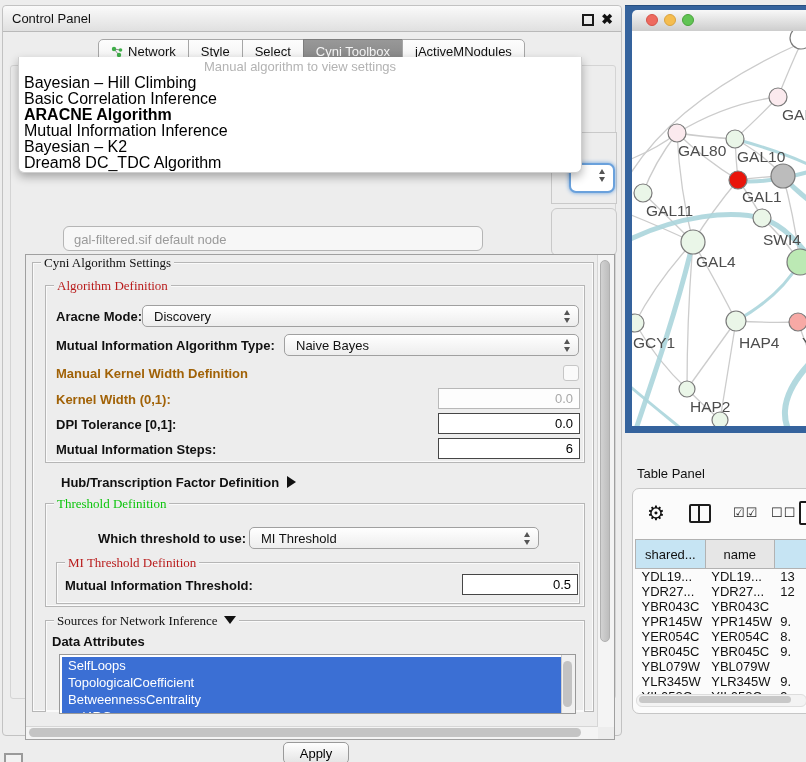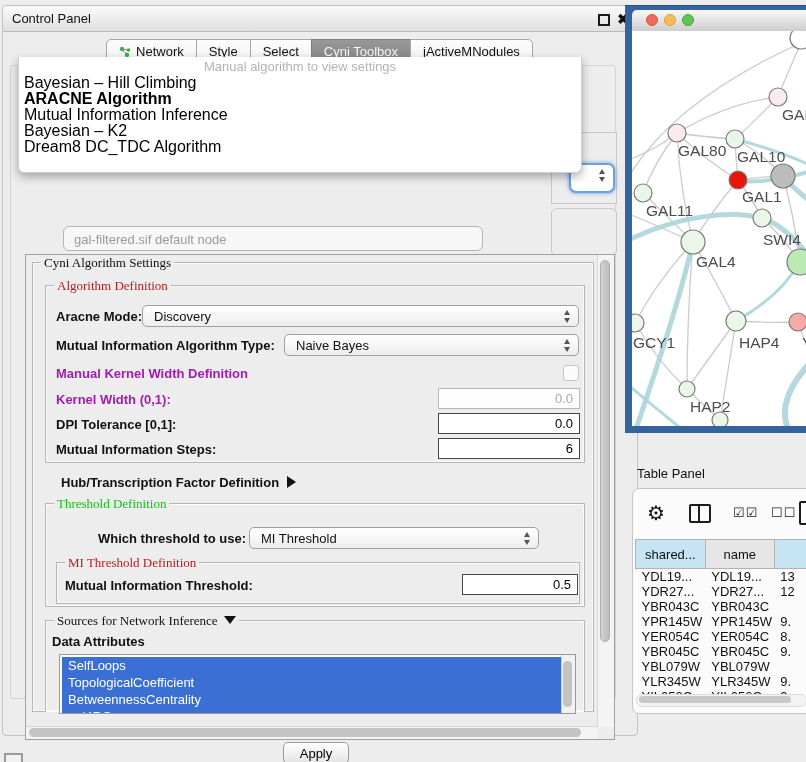--- a/index.html
+++ b/index.html
@@ -1,20 +1,20 @@
 <!DOCTYPE html>
 <html><head>
 <meta charset="utf-8">
 <style>
   html,body{margin:0;padding:0;background:#ededed;}
   .screen{position:relative;width:806px;height:762px;background:#ededed;overflow:hidden;
           font-family:"Liberation Sans",sans-serif;color:#111;font-size:13px;}
   
   .control-panel{position:absolute;left:2px;top:5px;width:618px;height:729px;
-      background:#ededed;border:1px solid #c2c2c2;border-radius:4px;padding-left:16px;}
+      background:#ededed;border:1px solid #c2c2c2;border-radius:4px;}
   .cp-titlebar{position:absolute;left:0;top:0;right:0;height:26px;line-height:26px;
       background:linear-gradient(#fafafa,#e0e0e0);border-bottom:1px solid #b9b9b9;
       border-radius:4px 4px 0 0;padding-left:9px;box-sizing:border-box;}
   .float-icon{position:absolute;right:27px;top:8px;width:8px;height:8px;border:2px solid #1a1a1a;display:inline-block;}
   .close-icon{position:absolute;right:8px;top:0;font-weight:bold;font-size:14px;}
   
   .tabrow{position:absolute;left:0;right:0;display:flex;justify-content:center;text-align:right;}
   .cp-tabs{top:33px;}
   .cp-bottom-tabs{top:702px;}
   .tab{padding:4px 12px 5px 12px;background:linear-gradient(#fdfdfd,#f0f0f0);
@@ -54,21 +54,21 @@
   .gtitle{position:absolute;top:-8px;left:8px;background:#ededed;padding:0 3px;font-size:13px;white-space:nowrap;font-family:Liberation Serif, serif;}
   .gtitle.blue{color:#b91c1c;}
   .gtitle.green{color:#0cc50c;}
   .g-outer{left:6px;top:7px;width:562px;height:450px;}
   .g-alg{left:12px;top:22px;width:540px;height:178px;}
   .g-thresh{left:12px;top:240px;width:540px;height:104px;}
   .g-mithresh{left:10px;top:58px;width:524px;height:42px;}
   .g-sources{left:12px;top:357px;width:540px;height:92px;border-bottom:none;}
   .lbl{position:absolute;white-space:nowrap;}
   .b{font-weight:bold;}
-  .dis{color:#a21caf;}
+  .dis{color:#a16207;}
   
   .combo{position:absolute;height:22px;background:linear-gradient(#ffffff,#ededed);
       border:1px solid #a0a0a0;border-radius:5px;line-height:21px;padding-left:11px;box-sizing:border-box;}
   .spinner{position:absolute;right:7px;top:4px;width:7px;height:13px;}
   .spinner:before,.spinner:after{content:"";position:absolute;left:0;border-left:3.5px solid transparent;border-right:3.5px solid transparent;}
   .spinner:before{top:0;border-bottom:5px solid #555;}
   .spinner:after{bottom:0;border-top:5px solid #555;}
   .tinput{position:absolute;height:21px;background:#fff;border:1px solid #464646;
       text-align:right;padding-right:6px;font-family:"Liberation Sans",sans-serif;font-size:13px;box-sizing:border-box;}
   .tinput.dis{border-color:#b8b8b8;color:#a8a8a8;background:#fdfdfd;}
@@ -260,20 +260,21 @@
         <div class="tab sel">
           <span>Infer Network</span>
         </div>
       </div>
   </section>
 
   <div class="algo-dropdown">
     <div class="algo-placeholder">Manual algorithm to view settings</div>
     <div id="algoItems">
         <div class="algo-item">Bayesian – Hill Climbing</div>
+        <div class="algo-item">Basic Correlation Inference</div>
         <div class="algo-item bold">ARACNE Algorithm</div>
         <div class="algo-item">Mutual Information Inference</div>
         <div class="algo-item">Bayesian – K2</div>
         <div class="algo-item">Dream8 DC_TDC Algorithm</div>
       </div>
   </div>
 
   <section class="net-window">
     <div class="net-titlebar">
       <span class="tl red"></span>

